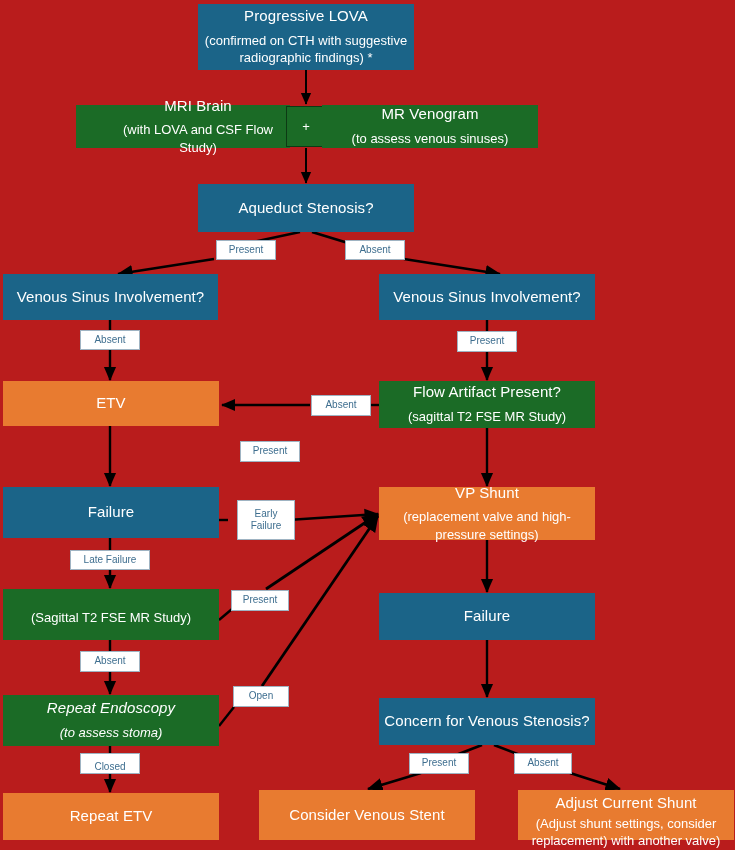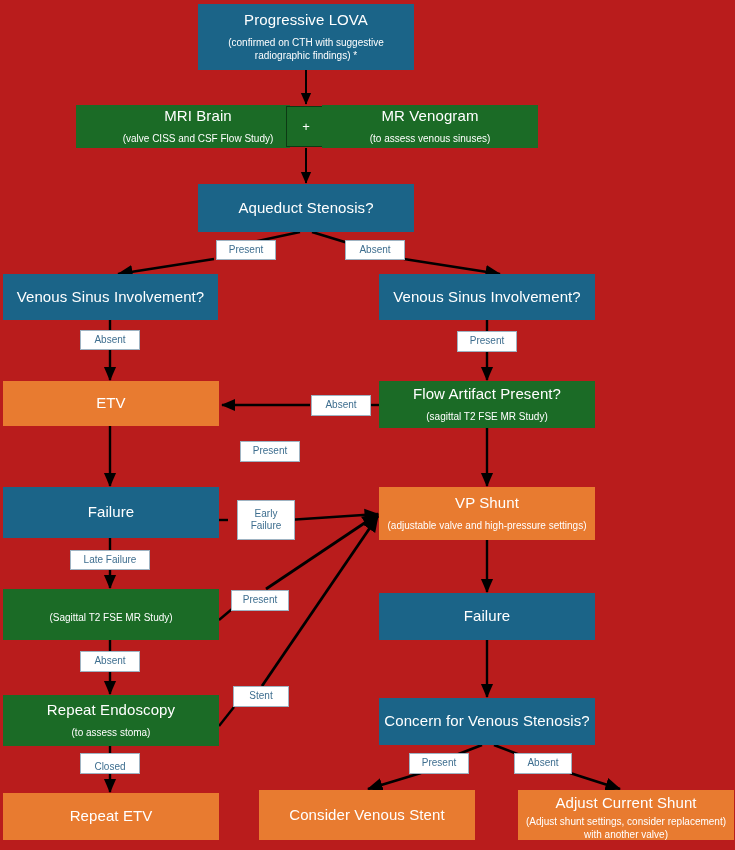--- a/index.html
+++ b/index.html
@@ -39,21 +39,21 @@
     line-height: 1.25;
     padding: 2px 6px;
   }
   .node .ttl {
     font-size: 15px;
     font-weight: 400;
     letter-spacing: 0.1px;
     white-space: nowrap;
   }
   .node .sub {
-    font-size: 10px;
+    font-size: 13px;
     font-weight: 400;
     margin-top: 6px;
     line-height: 1.35;
   }
   .node.has-sub .ttl { margin-top: 0px; }
   .blue   { background: #1b6488; }
   .green  { background: #1b6b26; }
   .orange { background: #e87b30; }
   .plusbox {
     position: absolute;
@@ -148,21 +148,21 @@
   <div class="node blue has-sub" style="left:198px; top:4px; width:216px; height:66px;">
     <div class="ttl">Progressive LOVA</div>
     <div class="sub">
       <span>(confirmed on CTH with suggestive</span>
       <span>radiographic findings) *</span>
     </div>
   </div>
 
   <div class="node green has-sub" style="left:76px; top:105px; width:214px; height:43px;padding-left:36px;">
     <div class="ttl">MRI Brain</div>
-    <div class="sub">(valve CISS and CSF Flow Study)</div>
+    <div class="sub">(with LOVA and CSF Flow Study)</div>
   </div>
 
   <div class="plusbox" style="left:286px; top:106px; width:40px; height:41px;">
     <span>+</span>
   </div>
 
   <div class="node green has-sub" style="left:322px; top:105px; width:216px; height:43px;">
     <div class="ttl">MR Venogram</div>
     <div class="sub">(to assess venous sinuses)</div>
   </div>
@@ -187,32 +187,32 @@
     <div class="ttl">Flow Artifact Present?</div>
     <div class="sub">(sagittal T2 FSE MR Study)</div>
   </div>
 
   <div class="node blue" style="left:3px; top:487px; width:216px; height:51px;">
     <div class="ttl">Failure</div>
   </div>
 
   <div class="node orange has-sub" style="left:379px; top:487px; width:216px; height:53px;">
     <div class="ttl">VP Shunt</div>
-    <div class="sub">(adjustable valve and high-pressure settings)</div>
+    <div class="sub">(replacement valve and high-pressure settings)</div>
   </div>
 
   <div class="node green has-sub" style="left:3px; top:589px; width:216px; height:51px;">
     <div class="sub">(Sagittal T2 FSE MR Study)</div>
   </div>
 
   <div class="node blue" style="left:379px; top:593px; width:216px; height:47px;">
     <div class="ttl">Failure</div>
   </div>
 
-  <div class="node green has-sub" style="left:3px; top:695px; width:216px; height:51px;">
+  <div class="node green has-sub" style="left:3px; top:695px; width:216px; height:51px;font-style:italic;">
     <div class="ttl">Repeat Endoscopy</div>
     <div class="sub">(to assess stoma)</div>
   </div>
 
   <div class="node blue" style="left:379px; top:698px; width:216px; height:47px;">
     <div class="ttl">Concern for Venous Stenosis?</div>
   </div>
 
   <div class="node orange" style="left:3px; top:793px; width:216px; height:47px;">
     <div class="ttl">Repeat ETV</div>
@@ -265,21 +265,21 @@
 
   <div class="elabel" style="left:231px; top:590px; width:58px; height:21px;">
     <span>Present</span>
   </div>
 
   <div class="elabel" style="left:80px; top:651px; width:60px; height:21px;">
     <span>Absent</span>
   </div>
 
   <div class="elabel" style="left:233px; top:686px; width:56px; height:21px;">
-    <span>Stent</span>
+    <span>Open</span>
   </div>
 
   <div class="elabel" style="left:80px; top:753px; width:60px; height:21px;justify-content:flex-end;">
     <span>Closed</span>
   </div>
 
   <div class="elabel" style="left:409px; top:753px; width:60px; height:21px;">
     <span>Present</span>
   </div>
 

